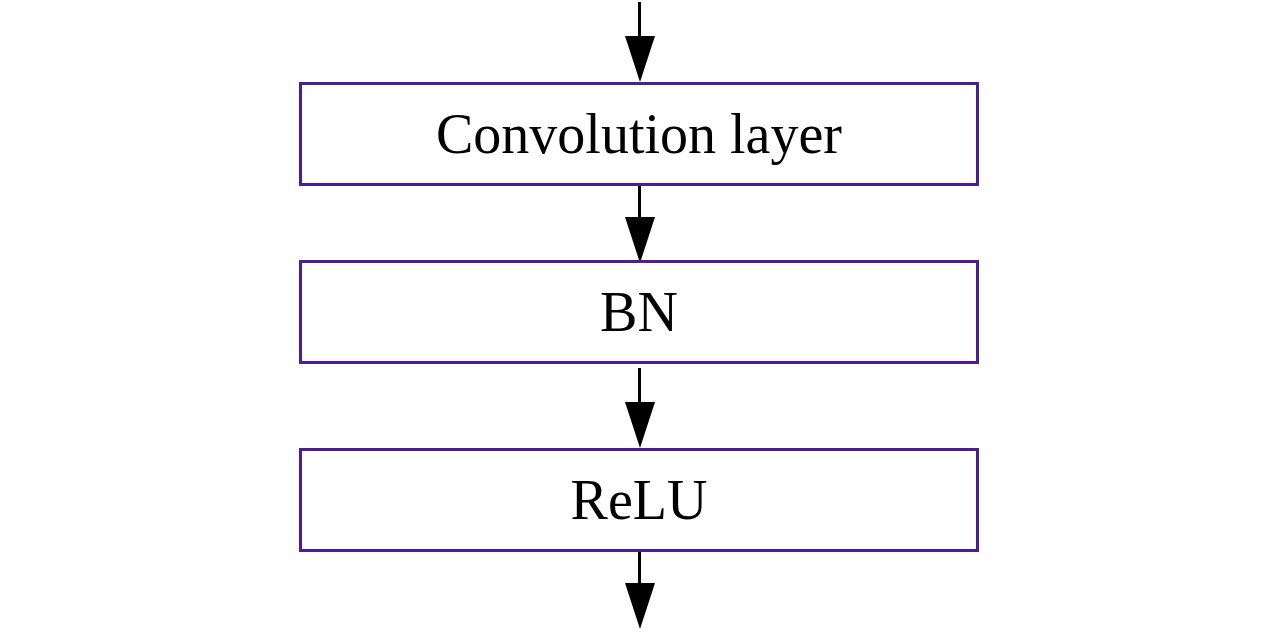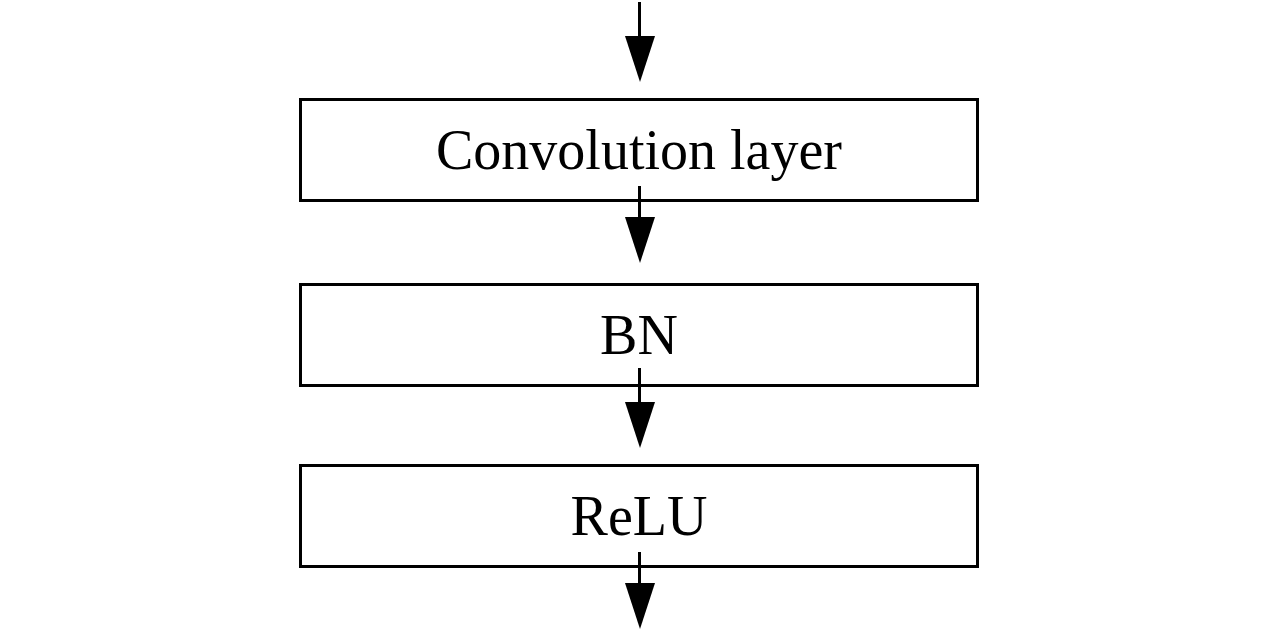--- a/index.html
+++ b/index.html
@@ -14,32 +14,31 @@
     background: #ffffff;
     overflow: hidden;
     font-family: "Liberation Serif", "DejaVu Serif", serif;
   }
   .node {
     position: absolute;
     left: 299px;
     width: 680px;
     height: 104px;
     box-sizing: border-box;
-    border: 3px solid #000000;
+    border: 3px solid #4c1d95;
     background: #ffffff;
     display: flex;
     align-items: center;
     justify-content: center;
     font-size: 56px;
     color: #000000;
     white-space: nowrap;
-    margin-top: 16px;
   }
   .n1 { top: 82px; }
-  .n2 { top: 267px; }
+  .n2 { top: 260px; }
   .n3 { top: 448px; font-family: Liberation Serif, serif; }
 
   .shaft {
     position: absolute;
     left: 638px;
     width: 3px;
     background: #000000;
   }
   .head {
     position: absolute;

